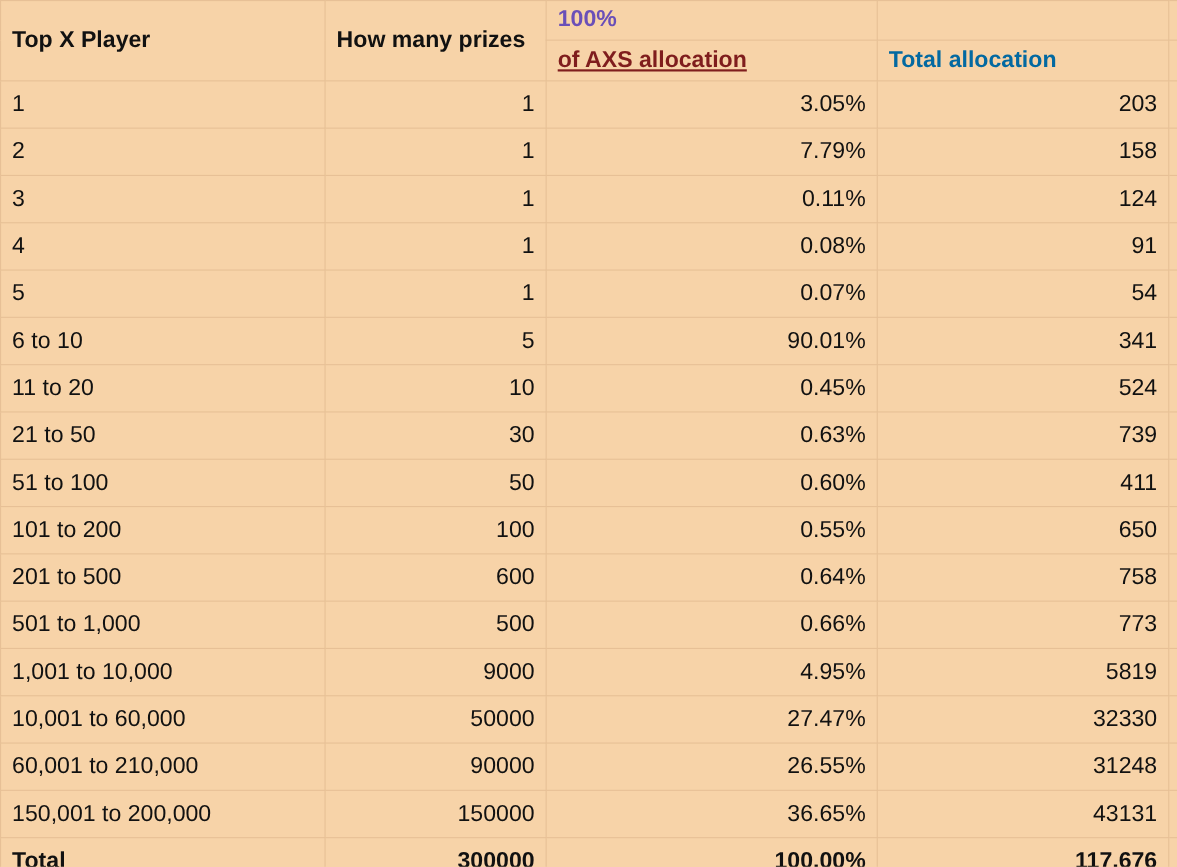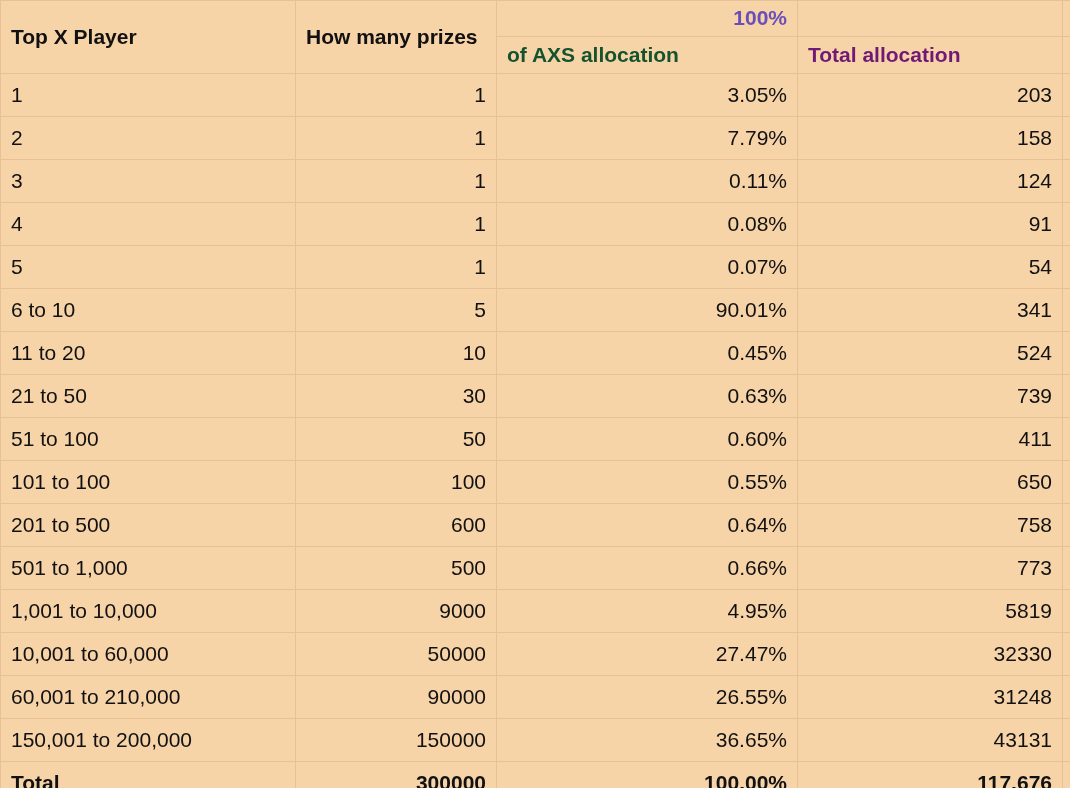--- a/index.html
+++ b/index.html
@@ -53,32 +53,32 @@
   }
   th.hdr-merge {
     height: 71px;
     text-align: left;
     color: #111111;
     font-size: 22px;
     white-space: normal;
   }
   th.hdr-top {
     height: 35px;
-    text-align: right;
+    text-align: left;
     color: #6a4fb8;
     font-size: 22px;
     padding-right: 12px;
   }
   th.hdr-sub {
     height: 36px;
     text-align: left;
     font-size: 22px;
   }
-  th.hdr-sub.purple  { color: #14532d; }
-  th.hdr-sub.pink    { color: #701a75; margin-top: 34px; }
+  th.hdr-sub.purple  { color: #7f1d1d; text-decoration: underline; }
+  th.hdr-sub.pink    { color: #0369a1; margin-top: 34px; }
   th.hdr-top.blank   { color: transparent; }
   th.clip { padding-left: 6px; padding-right: 0; }
 
   
   tbody td {
     height: 42px;
   }
   td.left   { text-align: left;  }
   td.right  { text-align: right; }
   td.tail   { text-align: left; }
@@ -174,21 +174,21 @@
           <td class="tail"></td>
         </tr>
         <tr>
           <td class="left">51 to 100</td>
           <td class="right">50</td>
           <td class="right">0.60%</td>
           <td class="right">411</td>
           <td class="tail"></td>
         </tr>
         <tr>
-          <td class="left">101 to 100</td>
+          <td class="left">101 to 200</td>
           <td class="right">100</td>
           <td class="right">0.55%</td>
           <td class="right">650</td>
           <td class="tail"></td>
         </tr>
         <tr>
           <td class="left">201 to 500</td>
           <td class="right">600</td>
           <td class="right">0.64%</td>
           <td class="right">758</td>

